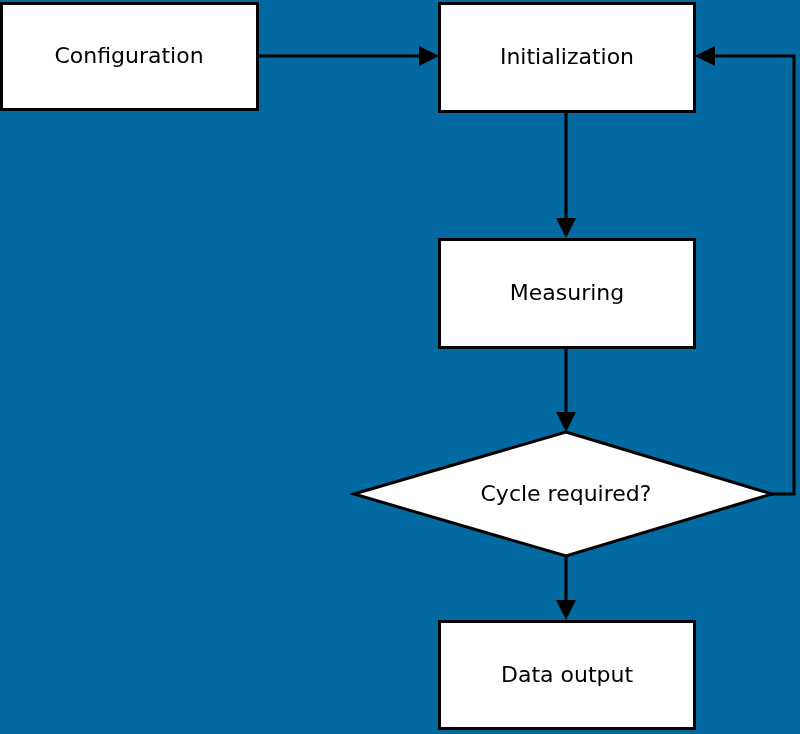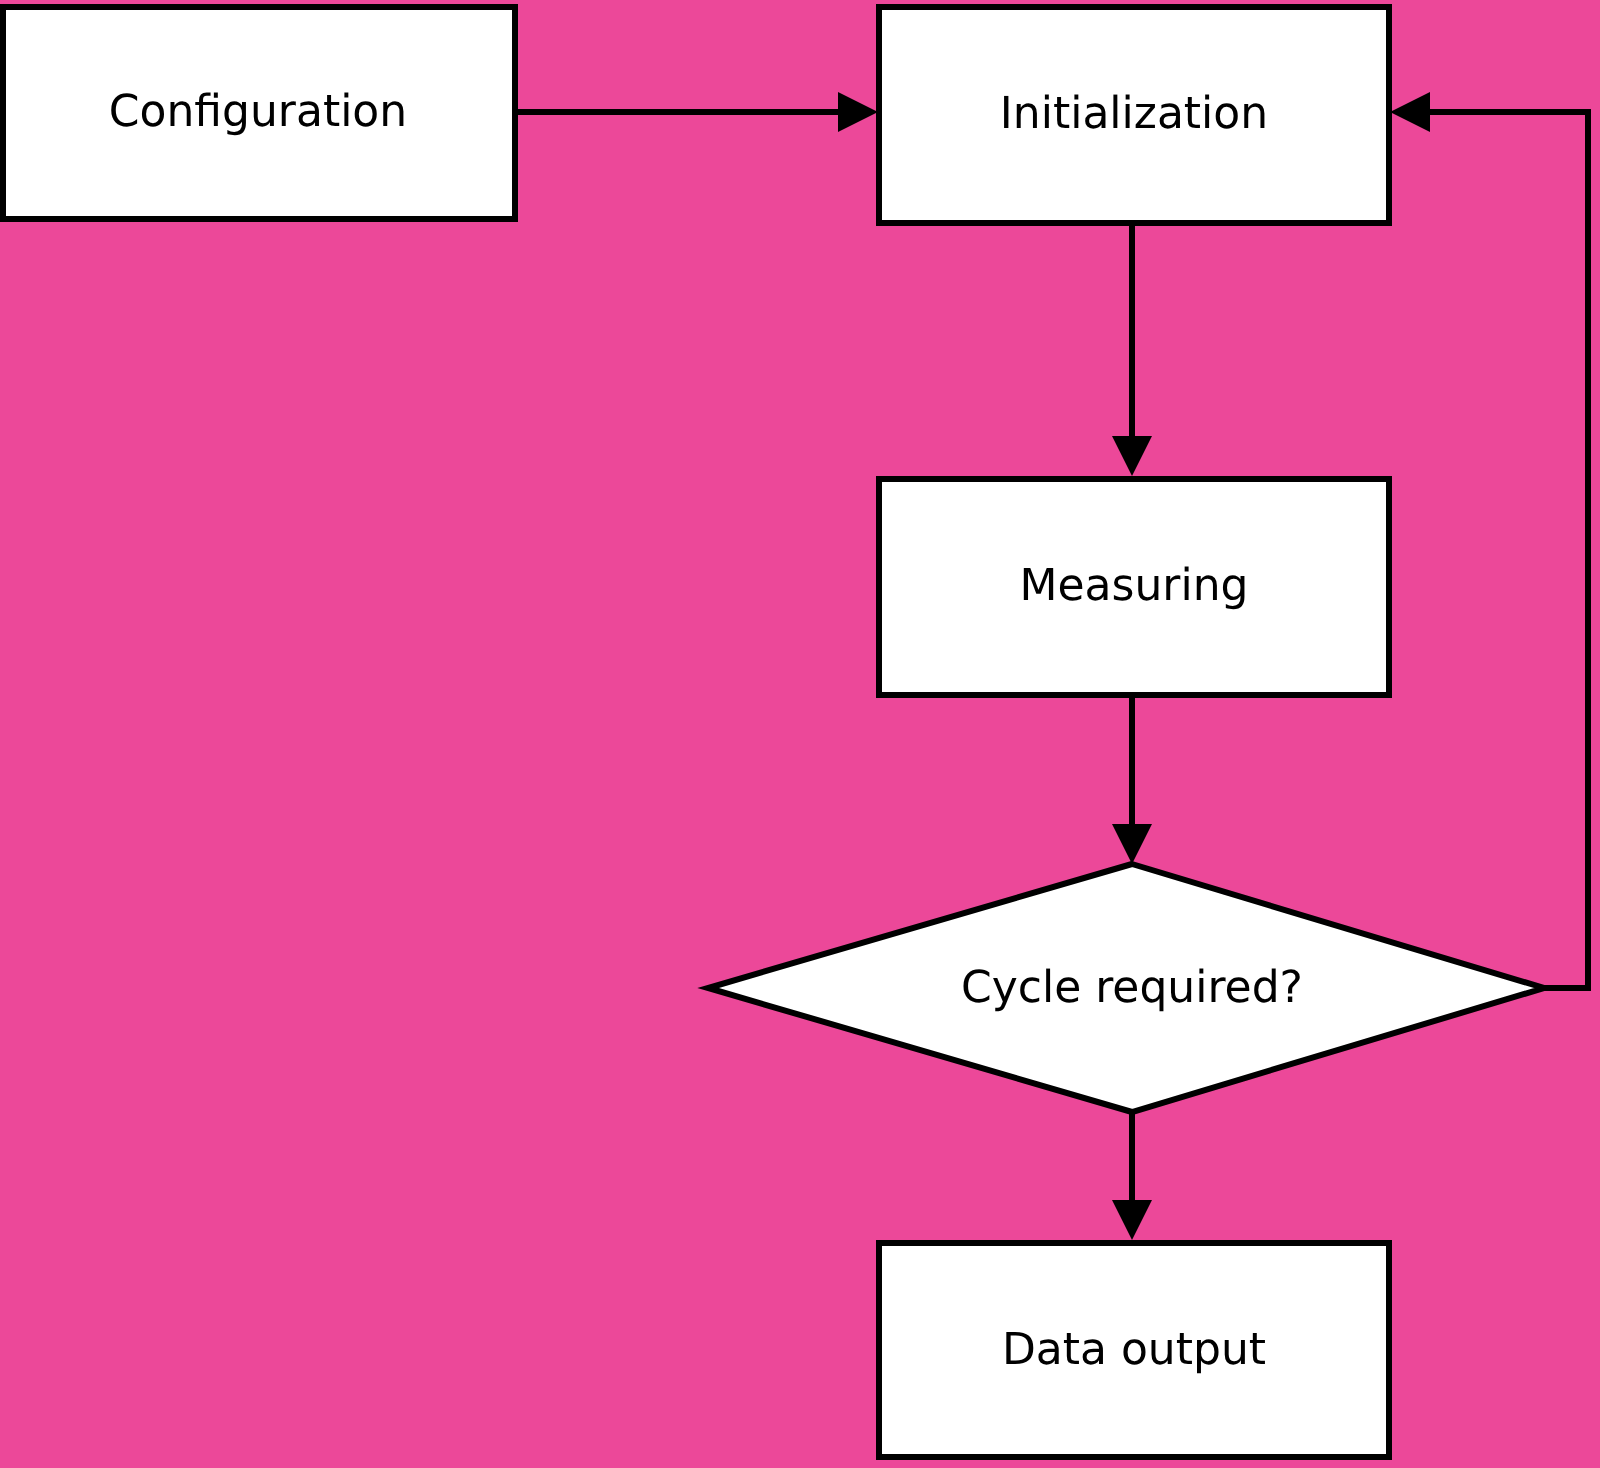--- a/index.html
+++ b/index.html
@@ -8,21 +8,21 @@
     padding: 0;
     background: #ffffff;
   }
   body {
     font-family: "DejaVu Sans", sans-serif;
   }
   #canvas {
     position: relative;
     width: 800px;
     height: 734px;
-    background: #ec4899;
+    background: #0369a1;
     overflow: hidden;
   }
   #flow-svg {
     position: absolute;
     top: 0;
     left: 0;
     width: 800px;
     height: 734px;
     display: block;
   }

